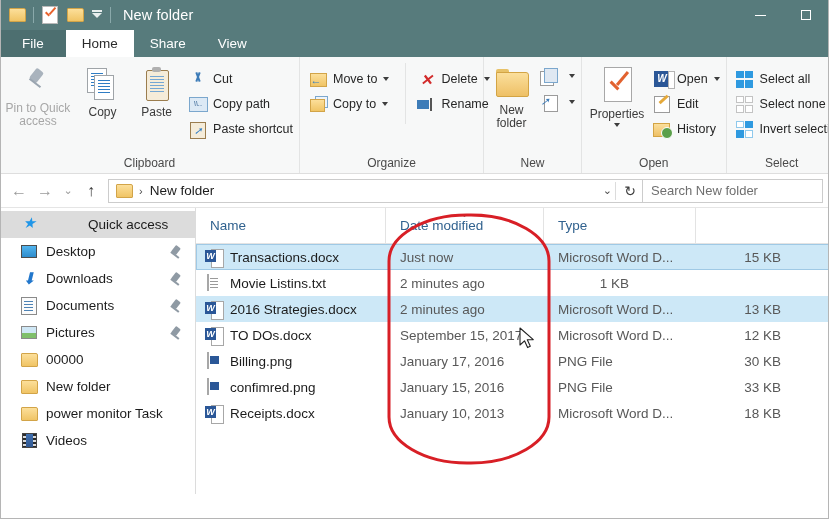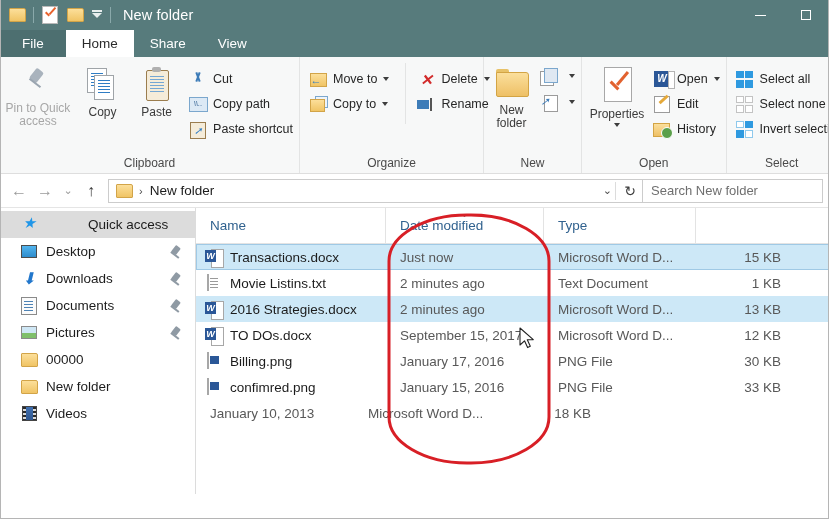--- a/index.html
+++ b/index.html
@@ -1061,20 +1061,26 @@
         <span>00000</span>
       </div>
       <div class="nav-item child">
         <span class="nav-ico">
             <i class="ico-folder"></i>
           </span>
         <span>New folder</span>
       </div>
       <div class="nav-item child">
         <span class="nav-ico">
+            <i class="ico-folder"></i>
+          </span>
+        <span>power monitor Task</span>
+      </div>
+      <div class="nav-item child">
+        <span class="nav-ico">
             <i class="ico-video"></i>
           </span>
         <span>Videos</span>
       </div>
     </div>
 
     <div class="filepane">
 
       <div class="colhdr">
         <div class="col c-name">
@@ -1099,21 +1105,20 @@
         <div class="cell c-type">Microsoft Word D...</div>
         <div class="cell c-size">15 KB</div>
       </div>
 
       <div class="row">
         <div class="cell c-name">
           <span class="file-ico"><i class="fi-txt"></i></span>
           <span>Movie Listins.txt</span>
         </div>
         <div class="cell c-date">2 minutes ago</div>
-        <div class="cell c-type">Text Document</div>
         <div class="cell c-size">1 KB</div>
       </div>
 
       <div class="row sel">
         <div class="cell c-name">
           <span class="file-ico"><i class="fi-word"></i></span>
           <span>2016 Strategies.docx</span>
         </div>
         <div class="cell c-date">2 minutes ago</div>
         <div class="cell c-type">Microsoft Word D...</div>
@@ -1144,20 +1149,24 @@
         <div class="cell c-name">
           <span class="file-ico"><i class="fi-png"></i></span>
           <span>confimred.png</span>
         </div>
         <div class="cell c-date">January 15, 2016</div>
         <div class="cell c-type">PNG File</div>
         <div class="cell c-size">33 KB</div>
       </div>
 
       <div class="row">
+        <div class="cell c-name">
+          <span class="file-ico"><i class="fi-word"></i></span>
+          <span>Receipts.docx</span>
+        </div>
         <div class="cell c-date">January 10, 2013</div>
         <div class="cell c-type">Microsoft Word D...</div>
         <div class="cell c-size">18 KB</div>
       </div>
 
     </div>
   </div>
 
   <svg class="annot" style="left:380px;top:205px;" width="180" height="268">
     <rect x="9" y="10" width="160" height="248" rx="78" ry="46" fill="none" stroke="#d81f26" stroke-width="3"></rect>

